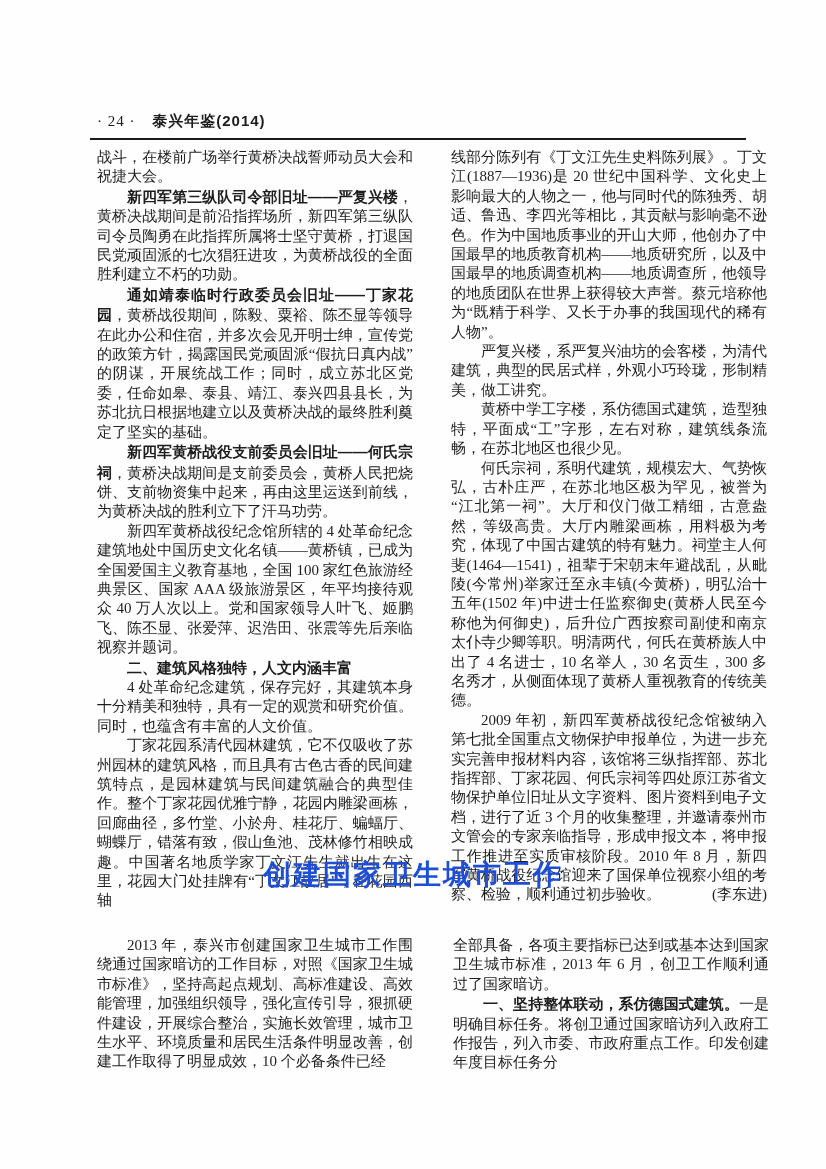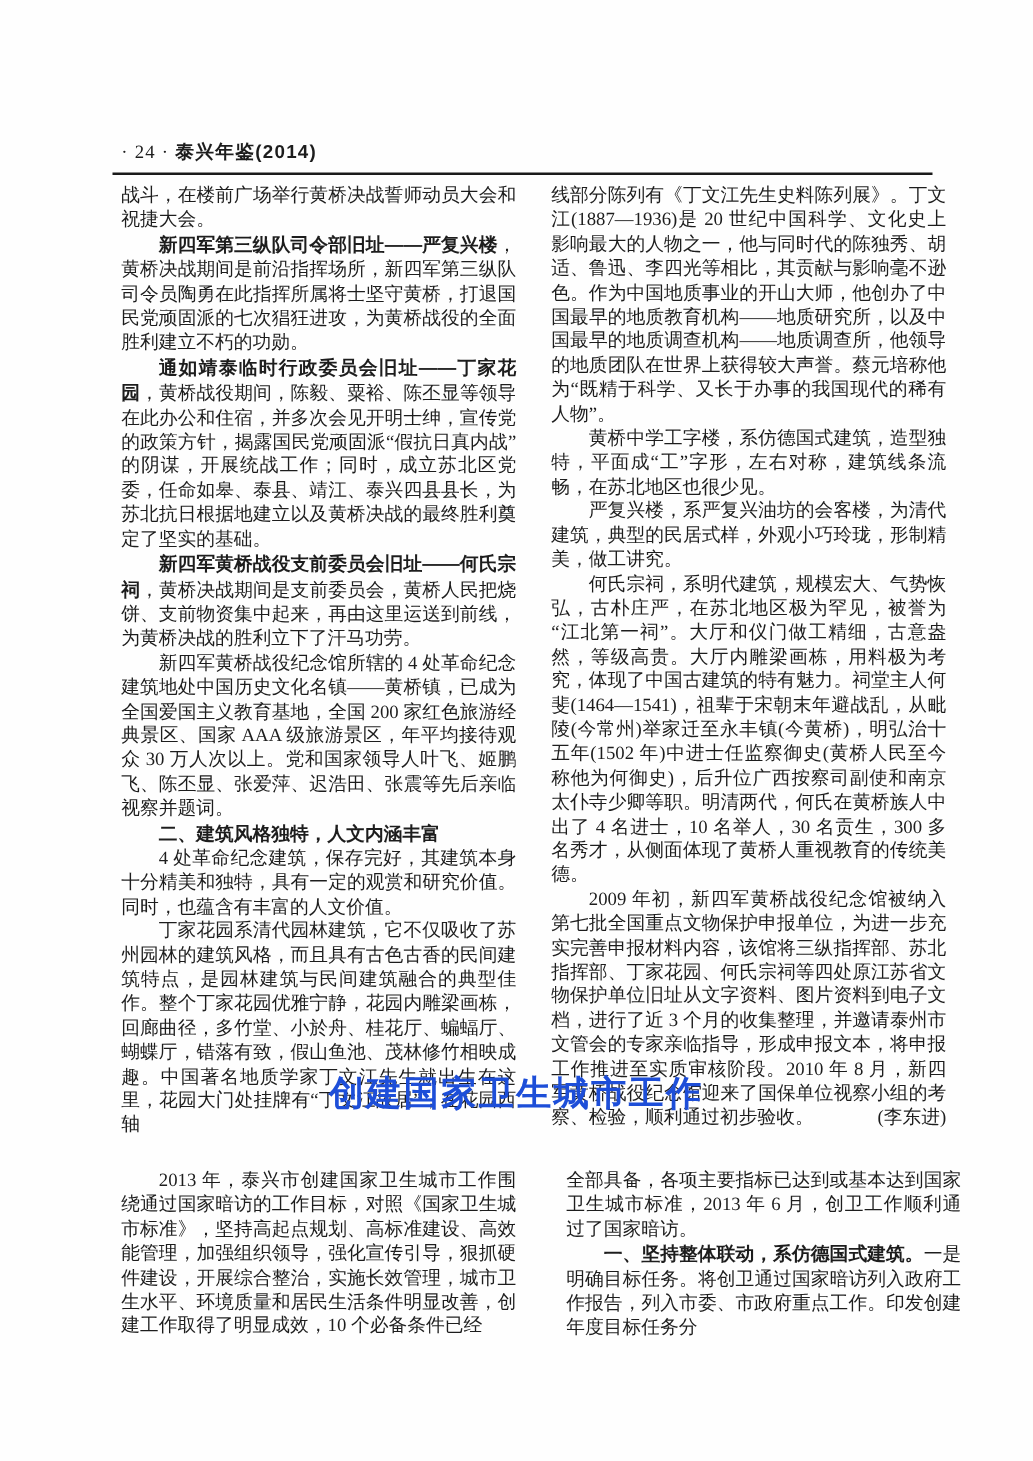--- a/index.html
+++ b/index.html
@@ -13,41 +13,41 @@
     -webkit-font-smoothing:antialiased;
   }
   .page{position:absolute;inset:0;}
   .running-header{
     position:absolute;top:112px;left:97px;
     font-size:15px;letter-spacing:1px;white-space:nowrap;
   }
   .running-header .page-label{font-family:"Liberation Serif","DejaVu Serif",serif;text-align:center;}
   .running-header .book-title{
     font-family:"Liberation Sans","DejaVu Sans",sans-serif;
-    font-weight:bold;margin-left:0;
+    font-weight:bold;margin-left:12px;
   }
   .header-rule{
     position:absolute;top:138px;left:90px;width:656px;height:2px;
     background:#1a1a1a;
   }
   .col{
     position:absolute;width:316px;
     font-size:15px;line-height:19.4px;
     text-align:justify;
   }
   .col p{margin:0;text-align:justify;}
   .col p.indent{text-indent:2em;}
   .col span.b{
     font-family:"Liberation Sans","DejaVu Sans",sans-serif;
     font-weight:bold;
   }
   .col span.k{font-family:"Liberation Serif","DejaVu Serif",serif;}
   .col .byline{float:right;}
   #a1-left{left:97px;top:148px;}
-  #a1-right{left:441px;top:148px;}
+  #a1-right{left:451px;top:148px;}
   #a2-left{left:97px;top:936px;}
   #a2-right{left:453px;top:936px;}
   .article2-title{
     position:absolute;top:856px;left:0;width:826px;
     text-align:center;
     font-family:"Liberation Sans","DejaVu Sans",sans-serif;
     font-weight:bold;font-size:28px;letter-spacing:2px;
     margin:0;color:#1d4ed8;
   }
 </style>
@@ -61,29 +61,29 @@
     <span class="book-title">泰兴年鉴(2014)</span>
   </div>
 
   <div class="header-rule"></div>
 
   <div class="col" id="a1-left">
       <p><span class="n">战斗，在楼前广场举行黄桥决战誓师动员大会和祝捷大会。</span></p>
       <p class="indent"><span class="b">新四军第三纵队司令部旧址——严复兴楼</span><span class="n">，黄桥决战期间是前沿指挥场所，新四军第三纵队司令员陶勇在此指挥所属将士坚守黄桥，打退国民党顽固派的七次猖狂进攻，为黄桥战役的全面胜利建立不朽的功勋。</span></p>
       <p class="indent"><span class="b">通如靖泰临时行政委员会旧址——丁家花园</span><span class="n">，黄桥战役期间，陈毅、粟裕、陈丕显等领导在此办公和住宿，并多次会见开明士绅，宣传党的政策方针，揭露国民党顽固派“假抗日真内战”的阴谋，开展统战工作；同时，成立苏北区党委，任命如皋、泰县、靖江、泰兴四县县长，为苏北抗日根据地建立以及黄桥决战的最终胜利奠定了坚实的基础。</span></p>
       <p class="indent"><span class="b">新四军黄桥战役支前委员会旧址——何氏宗祠</span><span class="n">，黄桥决战期间是支前委员会，黄桥人民把烧饼、支前物资集中起来，再由这里运送到前线，为黄桥决战的胜利立下了汗马功劳。</span></p>
-      <p class="indent"><span class="n">新四军黄桥战役纪念馆所辖的 4 处革命纪念建筑地处中国历史文化名镇——黄桥镇，已成为全国爱国主义教育基地，全国 200 家红色旅游经典景区、国家 AAA 级旅游景区，年平均接待观众 30 万人次以上。党和国家领导人叶飞、姬鹏飞、陈丕显、张爱萍、迟浩田、张震等先后亲临视察并题词。</span></p>
+      <p class="indent"><span class="n">新四军黄桥战役纪念馆所辖的 4 处革命纪念建筑地处中国历史文化名镇——黄桥镇，已成为全国爱国主义教育基地，全国 100 家红色旅游经典景区、国家 AAA 级旅游景区，年平均接待观众 40 万人次以上。党和国家领导人叶飞、姬鹏飞、陈丕显、张爱萍、迟浩田、张震等先后亲临视察并题词。</span></p>
       <p class="indent"><span class="b">二、建筑风格独特，人文内涵丰富</span></p>
       <p class="indent"><span class="n">4 处革命纪念建筑，保存完好，其建筑本身十分精美和独特，具有一定的观赏和研究价值。同时，也蕴含有丰富的人文价值。</span></p>
       <p class="indent"><span class="n">丁家花园系清代园林建筑，它不仅吸收了苏州园林的建筑风格，而且具有古色古香的民间建筑特点，是园林建筑与民间建筑融合的典型佳作。整个丁家花园优雅宁静，花园内雕梁画栋，回廊曲径，多竹堂、小於舟、桂花厅、蝙蝠厅、蝴蝶厅，错落有致，假山鱼池、茂林修竹相映成趣。中国著名地质学家丁文江先生就出生在这里，花园大门处挂牌有“丁文江故居”，在花园西轴</span></p>
     </div>
   <div class="col" id="a1-right">
       <p><span class="n">线部分陈列有《丁文江先生史料陈列展》。丁文江(1887—1936)是 20 世纪中国科学、文化史上影响最大的人物之一，他与同时代的陈独秀、胡适、鲁迅、李四光等相比，其贡献与影响毫不逊色。作为中国地质事业的开山大师，他创办了中国最早的地质教育机构——地质研究所，以及中国最早的地质调查机构——地质调查所，他领导的地质团队在世界上获得较大声誉。蔡元培称他为“既精于科学、又长于办事的我国现代的稀有人物”。</span></p>
+      <p class="indent"><span class="n">严复兴楼，系严复兴油坊的会客楼，为清代建筑，典型的民居式样，外观小巧玲珑，形制精美，做工讲究。</span></p>
       <p class="indent"><span class="n">黄桥中学工字楼，系仿德国式建筑，造型独特，平面成“工”字形，左右对称，建筑线条流畅，在苏北地区也很少见。</span></p>
-      <p class="indent"><span class="n">严复兴楼，系严复兴油坊的会客楼，为清代建筑，典型的民居式样，外观小巧玲珑，形制精美，做工讲究。</span></p>
       <p class="indent"><span class="n">何氏宗祠，系明代建筑，规模宏大、气势恢弘，古朴庄严，在苏北地区极为罕见，被誉为“江北第一祠”。大厅和仪门做工精细，古意盎然，等级高贵。大厅内雕梁画栋，用料极为考究，体现了中国古建筑的特有魅力。祠堂主人何斐(1464—1541)，祖辈于宋朝末年避战乱，从毗陵(今常州)举家迁至永丰镇(今黄桥)，明弘治十五年(1502 年)中进士任监察御史(黄桥人民至今称他为何御史)，后升位广西按察司副使和南京太仆寺少卿等职。明清两代，何氏在黄桥族人中出了 4 名进士，10 名举人，30 名贡生，300 多名秀才，从侧面体现了黄桥人重视教育的传统美德。</span></p>
       <p class="indent"><span class="n">2009 年初，新四军黄桥战役纪念馆被纳入第七批全国重点文物保护申报单位，为进一步充实完善申报材料内容，该馆将三纵指挥部、苏北指挥部、丁家花园、何氏宗祠等四处原江苏省文物保护单位旧址从文字资料、图片资料到电子文档，进行了近 3 个月的收集整理，并邀请泰州市文管会的专家亲临指导，形成申报文本，将申报工作推进至实质审核阶段。2010 年 8 月，新四军黄桥战役纪念馆迎来了国保单位视察小组的考察、检验，顺利通过初步验收。</span><span class="byline">(李东进)</span></p>
     </div>
 
   <h1 class="article2-title">创建国家卫生城市工作</h1>
 
   <div class="col" id="a2-left">
       <p class="indent"><span class="n">2013 年，泰兴市创建国家卫生城市工作围绕通过国家暗访的工作目标，对照《国家卫生城市标准》，坚持高起点规划、高标准建设、高效能管理，加强组织领导，强化宣传引导，狠抓硬件建设，开展综合整治，实施长效管理，城市卫生水平、环境质量和居民生活条件明显改善，创建工作取得了明显成效，10 个必备条件已经</span></p>
     </div>
   <div class="col" id="a2-right">

